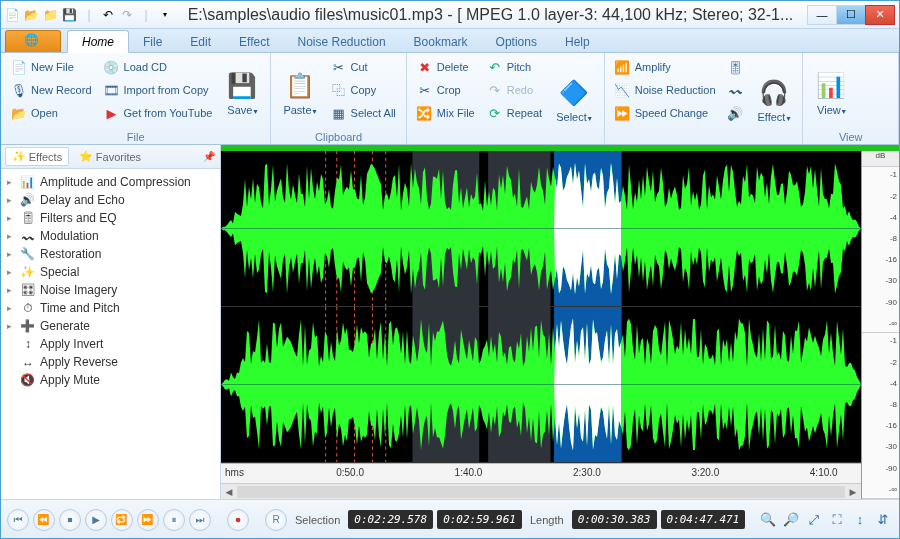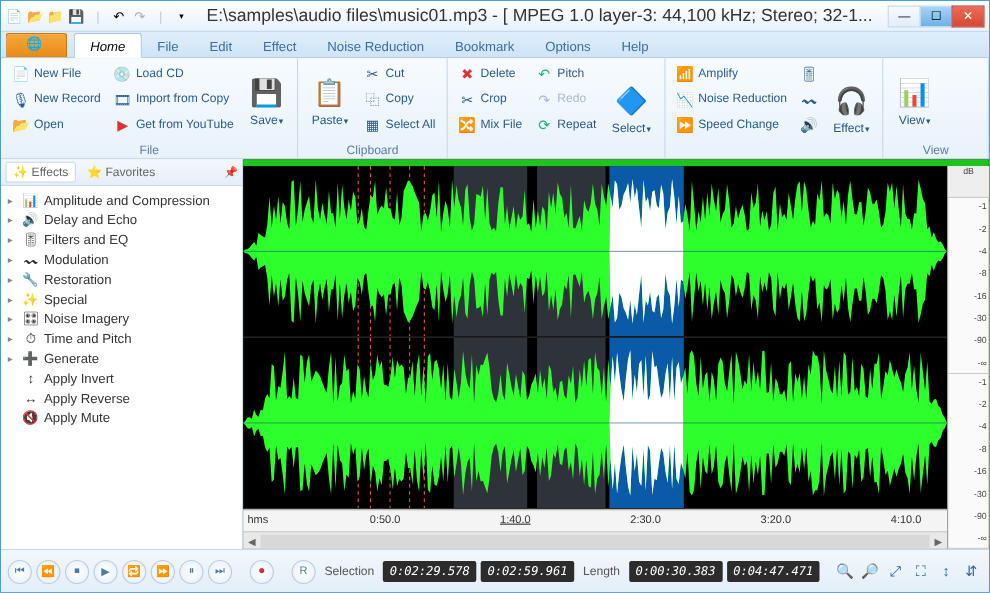--- a/index.html
+++ b/index.html
@@ -41,21 +41,21 @@
 .tree { flex: 1; overflow: auto; padding: 4px 2px; font-size: 12px; }
 .tnode { display: flex; align-items: center; gap: 4px; padding: 1px 4px; color: #333; }
 .tnode .tw { width: 9px; font-size: 9px; color: #888; }
 .tnode .ico { width: 16px; height: 16px; display: inline-flex; align-items: center; justify-content: center; font-size: 12px; }
 
 .wavearea { flex: 1; display: flex; flex-direction: column; background: #000; position: relative; }
 .greenbar { height: 6px; background: #1cc41c; }
 .tracks { flex: 1; display: flex; }
 .wave-col { flex: 1; display: flex; flex-direction: column; }
 .meter { width: 38px; background: #fafafa; border-left: 1px solid #999; font-size: 8px; color: #444; display: flex; flex-direction: column; }
-.meter-head { height: 29px; text-align: center; border-bottom: 1px solid #ccc; background:#eee;}
+.meter-head { height: 16px; text-align: center; border-bottom: 1px solid #ccc; background:#eee;}
 .meter-seg { flex: 1; position: relative; border-bottom:1px solid #ccc;}
 .meter-tick { position: absolute; right: 2px; font-size: 8px; }
 .track { flex: 1; position: relative; border-bottom: 1px solid #333; overflow: hidden; }
 .track canvas, .track svg { width: 100%; height: 100%; display: block; }
 .timeaxis { height: 20px; background: #f4f4f4; border-top: 1px solid #bbb; font-size: 10px; color: #333; position: relative; }
 .timeaxis .tlab { position: absolute; top: 3px; }
 .hscroll { height: 16px; background: #e9e9e9; border-top: 1px solid #ccc; display:flex; align-items:center;}
 .hscroll .ar{width:16px;text-align:center;font-size:9px;color:#666;}
 .hscroll .trk{flex:1;height:12px;background:#d8d8d8;position:relative;}
 
@@ -359,21 +359,21 @@
               <line x1="151.38918360460707" x2="151.38918360460707" y1="0" y2="140" stroke="#e05a3a" stroke-dasharray="3,3"></line>
               <line x1="164.74705274619004" x2="164.74705274619004" y1="0" y2="140" stroke="#e05a3a" stroke-dasharray="3,3"></line>
               <path d="M0 70 L0 70 L2 68.35652383823464 L4 65.6129199551869 L6 65.29206671187146 L8 66.63450055109311 L10 59.055283057631925 L12 63.55446468509516 L14 64.9604362327691 L16 59.20959215580418 L18 59.54159679206694 L20 49.87185433899177 L22 46.157251163766176 L24 49.82374228395062 L26 21.607719907407407 L28 23.483595679012346 L30 51.50414737654321 L32 39.65548611111111 L34 41.1570563271605 L36 27.561635802469134 L38 11.255335648148154 L40 50.35760030864198 L42 47.82120756172839 L44 50.33226851851852 L46 32.710227623456795 L48 49.807862654320985 L50 50.311284722222226 L52 13.939938271604937 L54 15.146601080246917 L56 36.91738425925926 L58 19.771732253086412 L60 13.66242283950617 L62 35.87556712962964 L64 31.830609567901227 L66 26.980327932098767 L68 28.810833333333342 L70 31.74157021604939 L72 36.72531635802469 L74 41.448182870370374 L76 45.229614197530864 L78 24.522388117283953 L80 11.312615740740739 L82 53.91974151234568 L84 16.096543209876543 L86 52.32913194444444 L88 39.43695216049383 L90 37.17278163580247 L92 13.822731481481483 L94 27.50624614197531 L96 25.27610339506173 L98 53.81841435185185 L100 43.85262345679013 L102 50.231508487654324 L104 21.641180555555557 L106 26.00108410493828 L108 49.56399691358025 L110 31.216030092592597 L112 43.77662808641975 L114 48.998568672839504 L116 20.06796296296296 L118 34.70425540123457 L120 30.1602237654321 L122 13.921979166666667 L124 24.50896604938272 L126 18.77396219135803 L128 38.50307870370371 L130 38.91576003086419 L132 40.56478395061728 L134 31.336261574074072 L136 15.449637345679008 L138 33.057689043209876 L140 18.146527777777777 L142 23.93559799382716 L144 21.977677469135806 L146 24.658877314814816 L148 45.998641975308644 L150 33.04974922839506 L152 32.49831018518519 L154 19.163769290123454 L156 47.898904320987654 L158 23.28982638888889 L160 13.255979938271608 L162 48.15014274691357 L164 22.758425925925927 L166 54.000273919753084 L168 15.428464506172844 L170 12.529108796296299 L172 34.82165123456791 L174 19.558869598765433 L176 18.326875 L178 25.545111882716043 L180 42.16635802469136 L182 21.77672453703704 L184 51.895655864197536 L186 20.775929783950616 L188 48.60365740740741 L190 51.39828317901235 L192 25.212584876543204 L194 36.33267361111112 L196 49.77799382716049 L198 37.10132330246914 L200 10.688773148148151 L202 28.659787808641973 L204 38.0671450617284 L206 41.49695601851852 L208 13.768665123456792 L210 53.83505015432099 L212 22.182222222222222 L214 30.829625771604938 L216 21.930038580246915 L218 22.56957175925926 L220 17.367669753086425 L222 12.177110339506179 L224 24.284004629629635 L226 43.20779706790123 L228 50.30126543209876 L230 53.05052083333334 L232 45.87500771604938 L234 29.72750385802469 L236 46.39412037037037 L238 51.09430169753087 L240 20.280825617283952 L242 30.039803240740746 L244 40.49067901234568 L246 47.68623070987654 L248 29.712569444444433 L250 39.78913966049383 L252 49.468719135802466 L254 27.037418981481487 L256 30.61468364197531 L258 51.353290895061726 L260 47.73935185185185 L262 38.692310956790124 L264 34.964945987654325 L266 29.34336805555556 L268 45.64702160493827 L270 26.028684413580244 L272 41.67446759259259 L274 33.103815586419756 L276 50.269506172839506 L278 22.257650462962964 L280 26.78769290123457 L282 45.2124112654321 L284 40.91791666666667 L286 52.42365354938272 L288 36.58239969135803 L290 35.1802662037037 L292 47.536697530864195 L294 50.10447145061728 L296 30.769699074074076 L298 37.85182484567902 L300 23.303626543209873 L302 53.41121527777778 L304 49.094035493827164 L306 26.00486496913581 L308 40.629814814814814 L310 18.788329475308636 L312 39.83318672839506 L314 18.150497685185186 L316 16.75970679012346 L318 46.41359182098765 L320 11.698263888888889 L322 24.6331674382716 L324 27.37108024691357 L326 46.99811342592592 L328 24.033711419753082 L330 52.53065200617284 L332 17.4750462962963 L334 40.6863387345679 L336 15.317307098765433 L338 37.0540625 L340 12.116049382716056 L342 29.656045524691365 L344 43.260162037037034 L346 52.24784336419753 L348 33.07186728395062 L350 17.718344907407406 L352 10.406720679012352 L354 51.28977237654321 L356 30.253611111111113 L358 44.61768132716049 L360 21.834760802469134 L362 18.390960648148145 L364 48.305725308641975 L366 14.5318325617284 L368 51.95539351851852 L370 47.19585262345679 L372 11.005987654320997 L374 24.371909722222227 L376 22.91306327160494 L378 36.98222608024692 L380 49.56550925925926 L382 45.28235725308642 L384 29.985547839506175 L386 20.96119212962963 L388 51.828734567901236 L390 15.740952932098772 L392 52.483958333333334 L394 24.177195216049384 L396 19.973441358024694 L398 37.558807870370366 L400 32.15273919753087 L402 24.308013117283956 L404 46.010740740740744 L406 13.280366512345672 L408 10.369668209876544 L410 15.364756944444444 L412 37.38507716049383 L414 47.98340663580247 L416 15.445856481481485 L418 41.99187114197531 L420 30.574228395061724 L422 27.87903935185186 L424 52.82574845679012 L426 27.967133487654323 L428 34.28930555555556 L430 51.51170910493827 L432 21.787121913580243 L434 16.301655092592597 L436 19.674753086419756 L438 37.75919367283951 L440 43.741087962962965 L442 27.13988040123457 L444 13.408348765432109 L446 54.13260416666667 L448 11.43209104938272 L450 18.559587191358027 L452 29.101203703703703 L454 42.3763850308642 L456 34.83790895061729 L458 38.47188657407408 L460 13.39776234567902 L462 43.86831404320988 L464 19.76965277777778 L466 38.42122299382716 L468 27.275802469135797 L470 42.81950231481481 L472 10.871766975308645 L474 10.785374228395064 L476 45.14643518518518 L478 44.67439429012346 L480 20.122029320987657 L482 52.475451388888885 L484 33.25410493827161 L486 36.91076774691358 L488 46.431550925925926 L490 46.435898919753086 L492 42.77658950617284 L494 52.73973379629629 L496 21.7447762345679 L498 19.344494598765436 L500 53.025000000000006 L502 29.005736882716043 L504 36.43948302469136 L506 28.912349537037045 L508 49.84378086419753 L510 31.586554783950618 L512 50.226782407407406 L514 21.78390817901235 L516 30.51070987654321 L518 10.393298611111106 L520 14.651118827160495 L522 14.836948302469132 L524 23.336898148148144 L526 54.17041280864198 L528 10.2902700617284 L530 26.582581018518525 L532 33.76679012345679 L534 42.595675154320986 L536 45.85534722222222 L538 23.26525077160494 L540 49.27816358024691 L542 18.68019675925926 L544 48.390794753086425 L546 11.962735339506182 L548 14.882129629629631 L550 46.66842206790123 L552 44.57439043209877 L554 16.08614583333334 L556 43.823132716049386 L558 40.53812885802469 L560 48.017245370370375 L562 21.479926697530857 L564 25.57895061728395 L566 48.20042824074074 L568 49.463804012345676 L570 25.421855709876546 L572 42.36069444444445 L574 21.19976466049382 L576 21.69184413580247 L578 12.12304398148148 L580 50.612808641975306 L582 40.11391589506172 L584 27.312476851851855 L586 31.127935956790125 L588 18.213070987654326 L590 25.45399305555555 L592 32.57014660493828 L594 25.814309413580247 L596 32.272592592592595 L598 36.56444058641976 L600 44.542631172839506 L602 29.39327546296296 L604 24.735817901234576 L606 11.923036265432103 L608 42.541041666666665 L610 22.809278549382725 L612 41.88052469135802 L614 53.340891203703706 L616 12.409822530864197 L618 27.84009645061728 L620 43.417824074074076 L622 19.262449845679015 L624 52.67573788269459 L626 54.277352728286566 L628 50.746356204346576 L630 50.30962322286379 L632 55.798402094746635 L634 57.4282674233419 L636 63.3096417479532 L638 66.0259645831926 L640 70 L640 70 L638 73.9740354168074 L636 76.6903582520468 L634 82.57173257665809 L632 84.20159790525337 L630 89.69037677713621 L628 89.25364379565343 L626 85.72264727171344 L624 87.32426211730541 L622 120.73755015432099 L620 96.58217592592592 L618 112.15990354938272 L616 127.5901774691358 L614 86.6591087962963 L612 98.11947530864198 L610 117.19072145061727 L608 97.45895833333333 L606 128.0769637345679 L604 115.26418209876542 L602 110.60672453703704 L600 95.4573688271605 L598 103.43555941358025 L596 107.72740740740741 L594 114.18569058641975 L592 107.42985339506171 L590 114.54600694444446 L588 121.78692901234567 L586 108.87206404320987 L584 112.68752314814814 L582 99.88608410493828 L580 89.3871913580247 L578 127.87695601851851 L576 118.30815586419753 L574 118.80023533950617 L572 97.63930555555555 L570 114.57814429012345 L568 90.53619598765432 L566 91.79957175925927 L564 114.42104938271605 L562 118.52007330246914 L560 91.98275462962962 L558 99.46187114197531 L556 96.17686728395061 L554 123.91385416666665 L552 95.42560956790123 L550 93.33157793209877 L548 125.11787037037037 L546 128.0372646604938 L544 91.60920524691358 L542 121.31980324074074 L540 90.72183641975309 L538 116.73474922839506 L536 94.14465277777778 L534 97.40432484567901 L532 106.23320987654321 L530 113.41741898148148 L528 129.7097299382716 L526 85.82958719135803 L524 116.66310185185185 L522 125.16305169753088 L520 125.3488811728395 L518 129.6067013888889 L516 109.48929012345678 L514 118.21609182098766 L512 89.7732175925926 L510 108.41344521604938 L508 90.15621913580247 L506 111.08765046296296 L504 103.56051697530864 L502 110.99426311728396 L500 86.975 L498 120.65550540123456 L496 118.2552237654321 L494 87.26026620370371 L492 97.22341049382716 L490 93.56410108024691 L488 93.56844907407407 L486 103.08923225308642 L484 106.74589506172839 L482 87.52454861111111 L480 119.87797067901235 L478 95.32560570987654 L476 94.85356481481482 L474 129.21462577160494 L472 129.12823302469135 L470 97.18049768518519 L468 112.7241975308642 L466 101.57877700617284 L464 120.23034722222222 L462 96.13168595679012 L460 126.60223765432099 L458 101.52811342592592 L456 105.16209104938271 L454 97.6236149691358 L452 110.8987962962963 L450 121.44041280864198 L448 128.56790895061727 L446 85.86739583333333 L444 126.59165123456789 L442 112.86011959876544 L440 96.25891203703704 L438 102.2408063271605 L436 120.32524691358024 L434 123.6983449074074 L432 118.21287808641975 L430 88.48829089506174 L428 105.71069444444444 L426 112.03286651234568 L424 87.17425154320988 L422 112.12096064814814 L420 109.42577160493828 L418 98.00812885802469 L416 124.55414351851852 L414 92.01659336419753 L412 102.61492283950616 L410 124.63524305555555 L408 129.63033179012345 L406 126.71963348765433 L404 93.98925925925926 L402 115.69198688271604 L400 107.84726080246912 L398 102.44119212962963 L396 120.0265586419753 L394 115.82280478395062 L392 87.51604166666667 L390 124.25904706790124 L388 88.17126543209876 L386 119.03880787037036 L384 110.01445216049382 L382 94.71764274691358 L380 90.43449074074074 L378 103.01777391975308 L376 117.08693672839506 L374 115.62809027777777 L372 128.994012345679 L370 92.80414737654321 L368 88.04460648148148 L366 125.46816743827159 L364 91.69427469135803 L362 121.60903935185186 L360 118.16523919753087 L358 95.38231867283952 L356 109.74638888888889 L354 88.71022762345679 L352 129.59327932098765 L350 122.28165509259259 L348 106.92813271604939 L346 87.75215663580246 L344 96.73983796296297 L342 110.34395447530864 L340 127.88395061728394 L338 102.9459375 L336 124.68269290123456 L334 99.3136612654321 L332 122.5249537037037 L330 87.46934799382716 L328 115.96628858024692 L326 93.00188657407408 L324 112.62891975308642 L322 115.3668325617284 L320 128.3017361111111 L318 93.58640817901235 L316 123.24029320987654 L314 121.84950231481481 L312 100.16681327160494 L310 121.21167052469136 L308 99.37018518518519 L306 113.99513503086419 L304 90.90596450617284 L302 86.58878472222221 L300 116.69637345679013 L298 102.14817515432098 L296 109.23030092592592 L294 89.89552854938272 L292 92.46330246913581 L290 104.8197337962963 L288 103.41760030864197 L286 87.57634645061728 L284 99.08208333333333 L282 94.78758873456789 L280 113.21230709876542 L278 117.74234953703703 L276 89.7304938271605 L274 106.89618441358024 L272 98.32553240740741 L270 113.97131558641976 L268 94.35297839506174 L266 110.65663194444444 L264 105.03505401234568 L262 101.30768904320988 L260 92.26064814814815 L258 88.64670910493828 L256 109.38531635802468 L254 112.9625810185185 L252 90.53128086419753 L250 100.21086033950617 L248 110.28743055555557 L246 92.31376929012346 L244 99.50932098765432 L242 109.96019675925925 L240 119.71917438271605 L238 88.90569830246913 L236 93.60587962962963 L234 110.27249614197531 L232 94.12499228395062 L230 86.94947916666666 L228 89.69873456790124 L226 96.79220293209877 L224 115.71599537037036 L222 127.82288966049381 L220 122.63233024691357 L218 117.43042824074074 L216 118.06996141975308 L214 109.17037422839506 L212 117.81777777777778 L210 86.16494984567902 L208 126.2313348765432 L206 98.50304398148148 L204 101.9328549382716 L202 111.34021219135803 L200 129.31122685185184 L198 102.89867669753086 L196 90.22200617283951 L194 103.66732638888888 L192 114.7874151234568 L190 88.60171682098765 L188 91.39634259259259 L186 119.22407021604938 L184 88.10434413580246 L182 118.22327546296296 L180 97.83364197530864 L178 114.45488811728396 L176 121.673125 L174 120.44113040123457 L172 105.17834876543209 L170 127.4708912037037 L168 124.57153549382716 L166 85.99972608024692 L164 117.24157407407407 L162 91.84985725308643 L160 126.74402006172839 L158 116.71017361111112 L156 92.10109567901235 L154 120.83623070987655 L152 107.50168981481481 L150 106.95025077160494 L148 94.00135802469136 L146 115.34112268518518 L144 118.02232253086419 L142 116.06440200617284 L140 121.85347222222222 L138 106.94231095679012 L136 124.55036265432099 L134 108.66373842592593 L132 99.43521604938272 L130 101.08423996913581 L128 101.49692129629629 L126 121.22603780864196 L124 115.49103395061728 L122 126.07802083333334 L120 109.83977623456789 L118 105.29574459876542 L116 119.93203703703705 L114 91.0014313271605 L112 96.22337191358025 L110 108.7839699074074 L108 90.43600308641976 L106 113.99891589506171 L104 118.35881944444444 L102 89.76849151234568 L100 96.14737654320987 L98 86.18158564814814 L96 114.72389660493826 L94 112.49375385802469 L92 126.17726851851852 L90 102.82721836419753 L88 100.56304783950617 L86 87.67086805555556 L84 123.90345679012346 L82 86.08025848765432 L80 128.68738425925926 L78 115.47761188271605 L76 94.77038580246914 L74 98.55181712962963 L72 103.27468364197532 L70 108.25842978395062 L68 111.18916666666667 L66 113.01967206790124 L64 108.16939043209877 L62 104.12443287037036 L60 126.33757716049382 L58 120.22826774691359 L56 103.08261574074075 L54 124.85339891975309 L52 126.06006172839506 L50 89.68871527777777 L48 90.19213734567901 L46 107.2897723765432 L44 89.66773148148148 L42 92.17879243827161 L40 89.64239969135802 L38 128.74466435185184 L36 112.43836419753086 L34 98.84294367283951 L32 100.34451388888888 L30 88.49585262345678 L28 116.51640432098765 L26 118.39228009259259 L24 90.17625771604938 L22 93.84274883623382 L20 90.12814566100823 L18 80.45840320793306 L16 80.79040784419581 L14 75.0395637672309 L12 76.44553531490483 L10 80.94471694236807 L8 73.36549944890689 L6 74.70793328812854 L4 74.3870800448131 L2 71.64347616176536 L0 70 Z" fill="#2dff2d"></path>
               <path d="M333.0072250766164 70 L334 40.6863387345679 L336 15.317307098765433 L338 37.0540625 L340 12.116049382716056 L342 29.656045524691365 L344 43.260162037037034 L346 52.24784336419753 L348 33.07186728395062 L350 17.718344907407406 L352 10.406720679012352 L354 51.28977237654321 L356 30.253611111111113 L358 44.61768132716049 L360 21.834760802469134 L362 18.390960648148145 L364 48.305725308641975 L366 14.5318325617284 L368 51.95539351851852 L370 47.19585262345679 L372 11.005987654320997 L374 24.371909722222227 L376 22.91306327160494 L378 36.98222608024692 L380 49.56550925925926 L382 45.28235725308642 L384 29.985547839506175 L386 20.96119212962963 L388 51.828734567901236 L390 15.740952932098772 L392 52.483958333333334 L394 24.177195216049384 L396 19.973441358024694 L398 37.558807870370366 L400 32.15273919753087 L400 107.84726080246912 L398 102.44119212962963 L396 120.0265586419753 L394 115.82280478395062 L392 87.51604166666667 L390 124.25904706790124 L388 88.17126543209876 L386 119.03880787037036 L384 110.01445216049382 L382 94.71764274691358 L380 90.43449074074074 L378 103.01777391975308 L376 117.08693672839506 L374 115.62809027777777 L372 128.994012345679 L370 92.80414737654321 L368 88.04460648148148 L366 125.46816743827159 L364 91.69427469135803 L362 121.60903935185186 L360 118.16523919753087 L358 95.38231867283952 L356 109.74638888888889 L354 88.71022762345679 L352 129.59327932098765 L350 122.28165509259259 L348 106.92813271604939 L346 87.75215663580246 L344 96.73983796296297 L342 110.34395447530864 L340 127.88395061728394 L338 102.9459375 L336 124.68269290123456 L334 99.3136612654321 Z" fill="#fff"></path>
               <line x1="0" x2="640" y1="70" y2="70" stroke="#155" stroke-width="0.5"></line>
             </svg>
           </div>
         <div class="timeaxis" id="timeaxis">
           <span class="tlab" style="left:4px">hms</span>
         <span class="tlab" style="left: 18%;">0:50.0</span>
-            <span class="tlab" style="left: 36.5%; text-decoration: underline;">1:40.0</span>
+            <span class="tlab" style="left: 36.5%;">1:40.0</span>
             <span class="tlab" style="left: 55%;">2:30.0</span>
             <span class="tlab" style="left: 73.5%;">3:20.0</span>
             <span class="tlab" style="left: 92%;">4:10.0</span>
           </div>
         <div class="hscroll">
           <span class="ar">◀</span>
           <div class="trk"></div>
           <span class="ar">▶</span>
         </div>
       </div>

